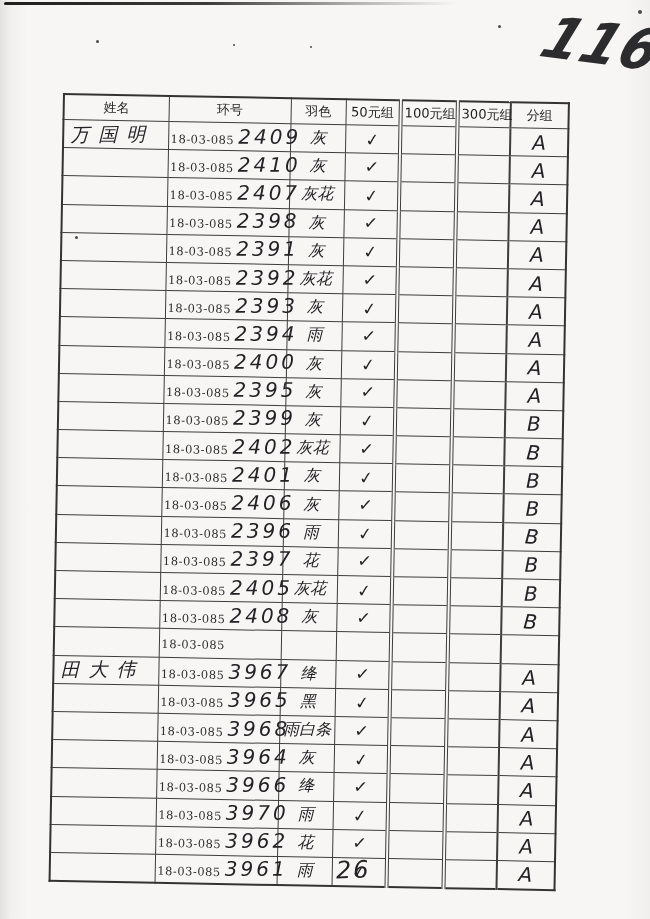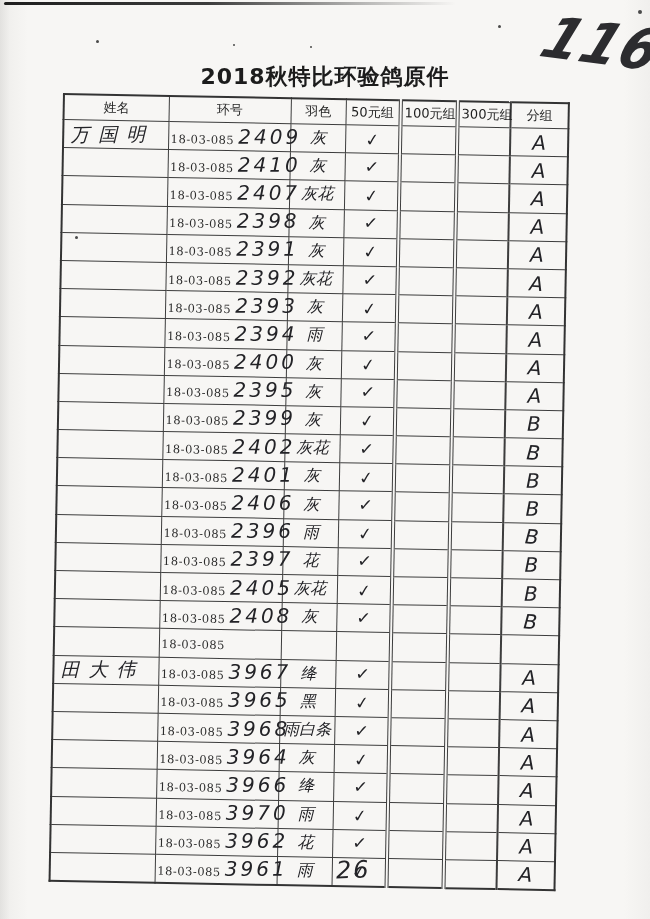--- a/index.html
+++ b/index.html
@@ -89,21 +89,20 @@
   <div class="scanline-top"></div>
   <div class="speck" style="left:96px;top:40px;width:3px;height:3px;"></div>
   <div class="speck" style="left:233px;top:44px;width:2px;height:2px;"></div>
   <div class="speck" style="left:310px;top:46px;width:2px;height:2px;"></div>
   <div class="speck" style="left:75px;top:236px;width:3px;height:3px;"></div>
   <div class="speck" style="left:498px;top:25px;width:3px;height:3px;"></div>
   <div class="speck" style="left:638px;top:10px;width:4px;height:4px;"></div>
 
   <div class="corner-num">116</div>
 
-  <div class="doc-title">2018秋特比环验鸽原件</div>
 
   <div class="tbl-wrap">
     <table>
       <colgroup>
         <col class="c-name">
           <col class="c-ring">
           <col class="c-color">
         <col class="c-50">
           <col class="c-100">
           <col class="c-300">

